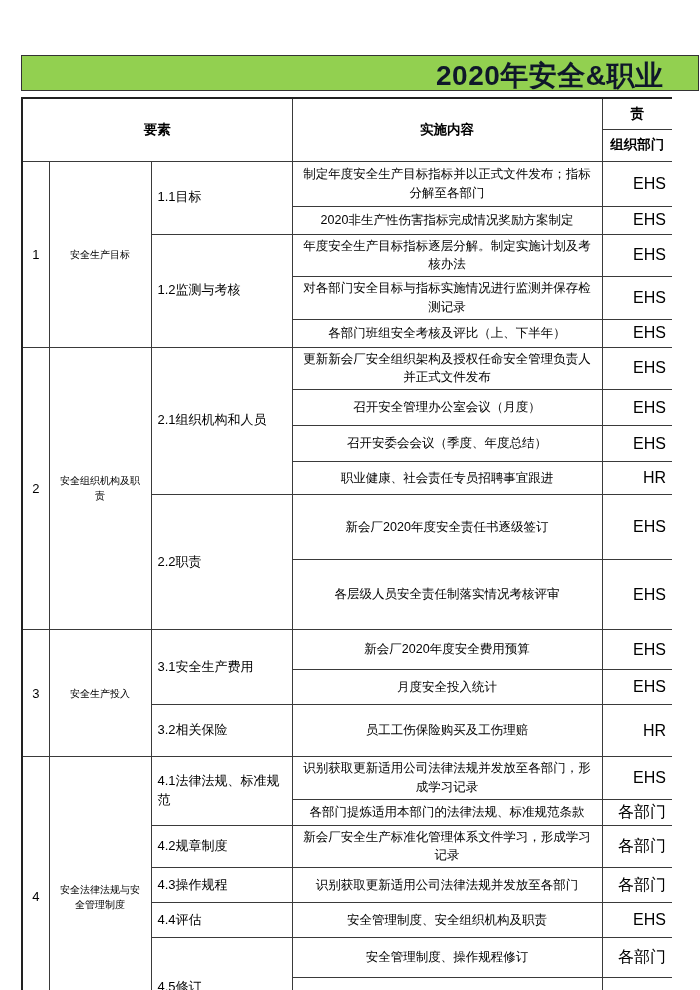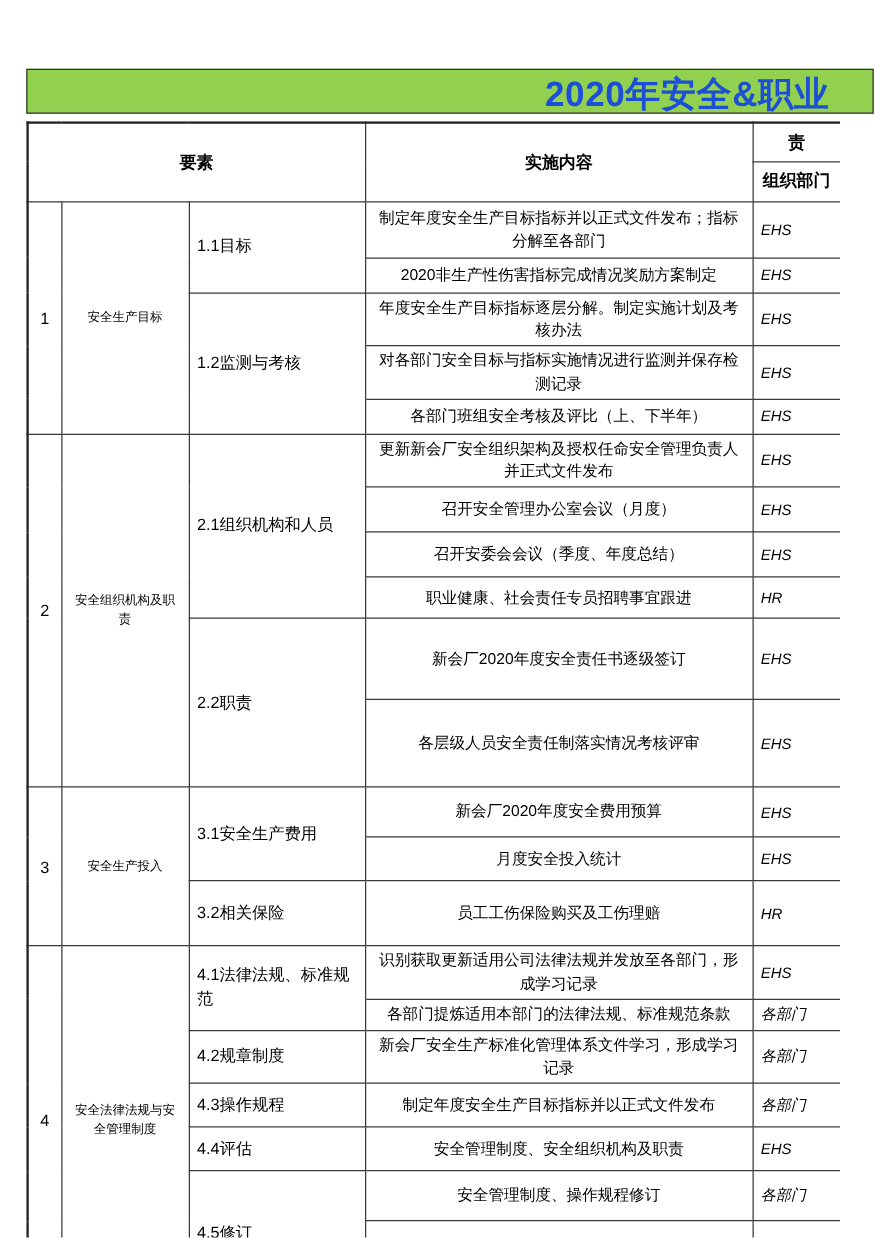--- a/index.html
+++ b/index.html
@@ -6,37 +6,37 @@
   body{
     width:700px;height:990px;background:#ffffff;overflow:hidden;position:relative;
     font-family:"Liberation Sans","DejaVu Sans",sans-serif;color:#000;
   }
   .banner{
     position:absolute;left:21px;top:55px;width:678px;height:36px;
     background:#92D050;border:1px solid #333;box-sizing:border-box;overflow:hidden;
   }
   .banner-title{
     position:absolute;left:414px;top:1px;font-size:28px;font-weight:bold;
-    white-space:nowrap;color:#1d4ed8;letter-spacing:0.5px;
+    white-space:nowrap;color:#0f172a;letter-spacing:0.5px;
   }
   .table-wrap{position:absolute;left:21px;top:97px;width:651px;overflow:hidden;}
   table.tbl{
     border-collapse:collapse;table-layout:fixed;width:651px;
     border:2px solid #222;
   }
   table.tbl td{
     border:1px solid #3a3a3a;vertical-align:middle;overflow:hidden;
     padding:2px 6px;box-sizing:border-box;
   }
   .th{font-weight:bold;text-align:center;font-size:13.5px;padding:2px 2px;}
   .c-no{text-align:center;font-size:13px;padding:0;}
   .c-cat{text-align:center;font-size:10px;padding:2px 4px;line-height:1.5;}
   .c-sub{text-align:left;font-size:13px;line-height:1.45;margin-left:32px;}
   .c-task{text-align:center;font-size:12.5px;line-height:1.5;}
-  .c-org{text-align:left;font-size:12px;padding:2px 2px;font-style:italic;}
+  .c-org{text-align:right;font-size:16px;padding:2px 2px;}
 </style>
 </head>
 <body>
 
 <div class="banner">
   <div class="banner-title">2020年安全&amp;职业</div>
 </div>
 
 <div class="table-wrap">
 <table class="tbl">
@@ -140,21 +140,21 @@
     <td class="c-task">各部门提炼适用本部门的法律法规、标准规范条款</td>
     <td class="c-org">各部门</td>
   </tr>
   <tr style="height:40px">
     <td class="c-sub">4.2规章制度</td>
     <td class="c-task">新会厂安全生产标准化管理体系文件学习，形成学习记录</td>
     <td class="c-org">各部门</td>
   </tr>
   <tr style="height:35px">
     <td class="c-sub">4.3操作规程</td>
-    <td class="c-task">制定年度安全生产目标指标并以正式文件发布</td>
+    <td class="c-task">识别获取更新适用公司法律法规并发放至各部门</td>
     <td class="c-org">各部门</td>
   </tr>
   <tr style="height:35px">
     <td class="c-sub">4.4评估</td>
     <td class="c-task">安全管理制度、安全组织机构及职责</td>
     <td class="c-org">EHS</td>
   </tr>
   <tr style="height:40px">
     <td class="c-sub" rowspan="2">4.5修订</td>
     <td class="c-task">安全管理制度、操作规程修订</td>

